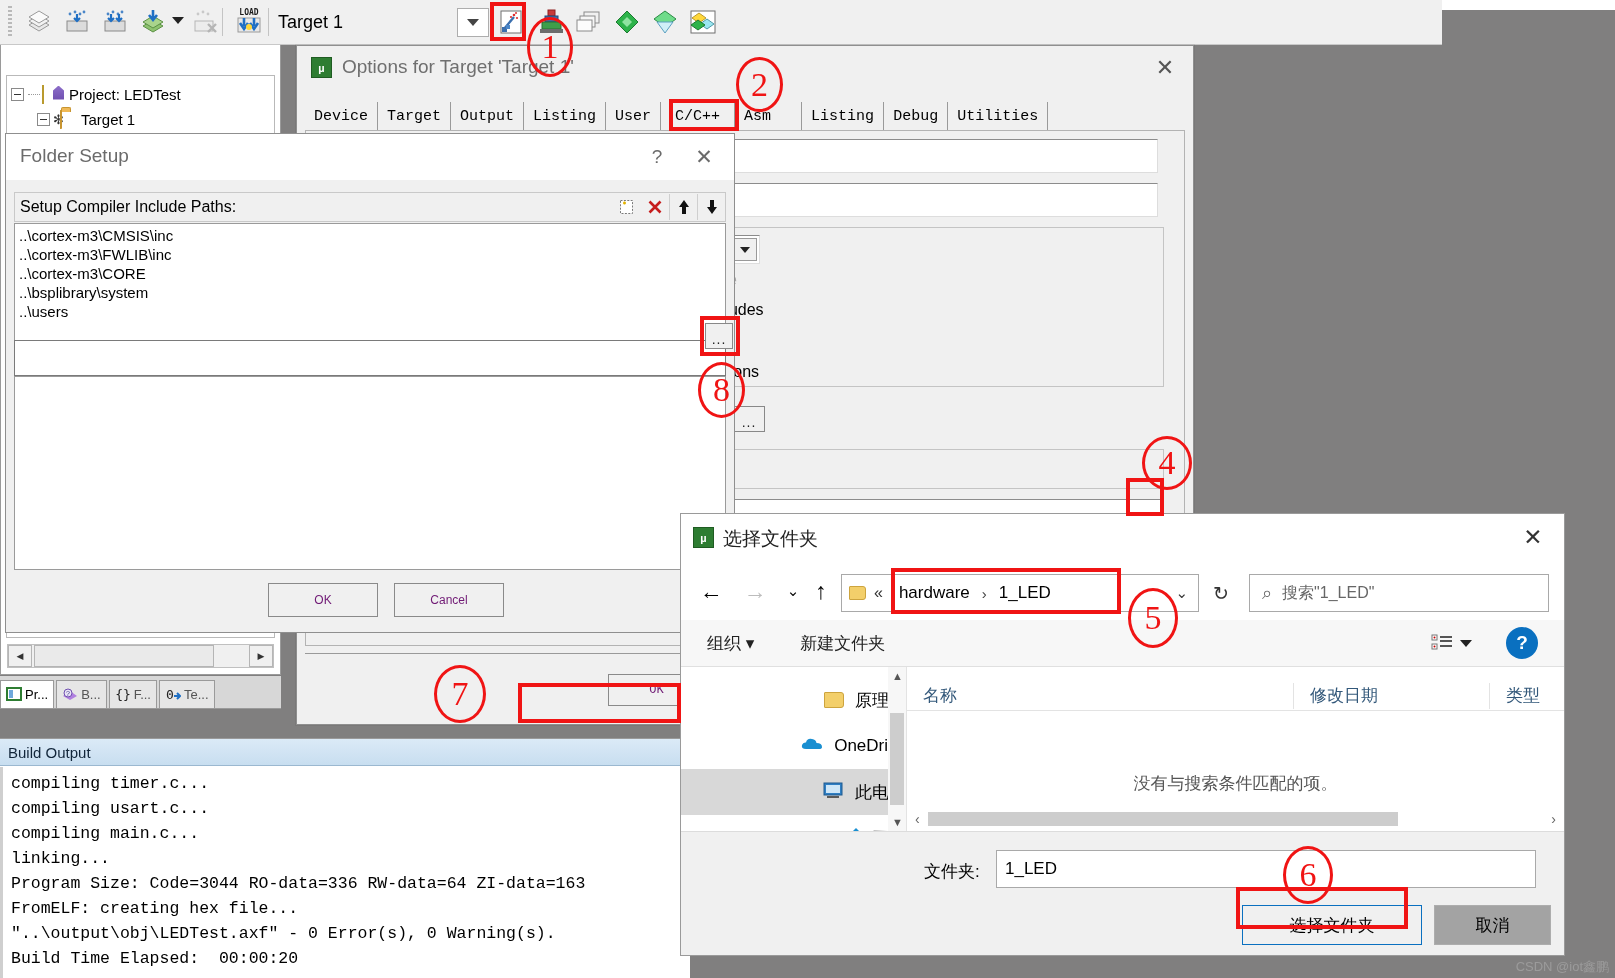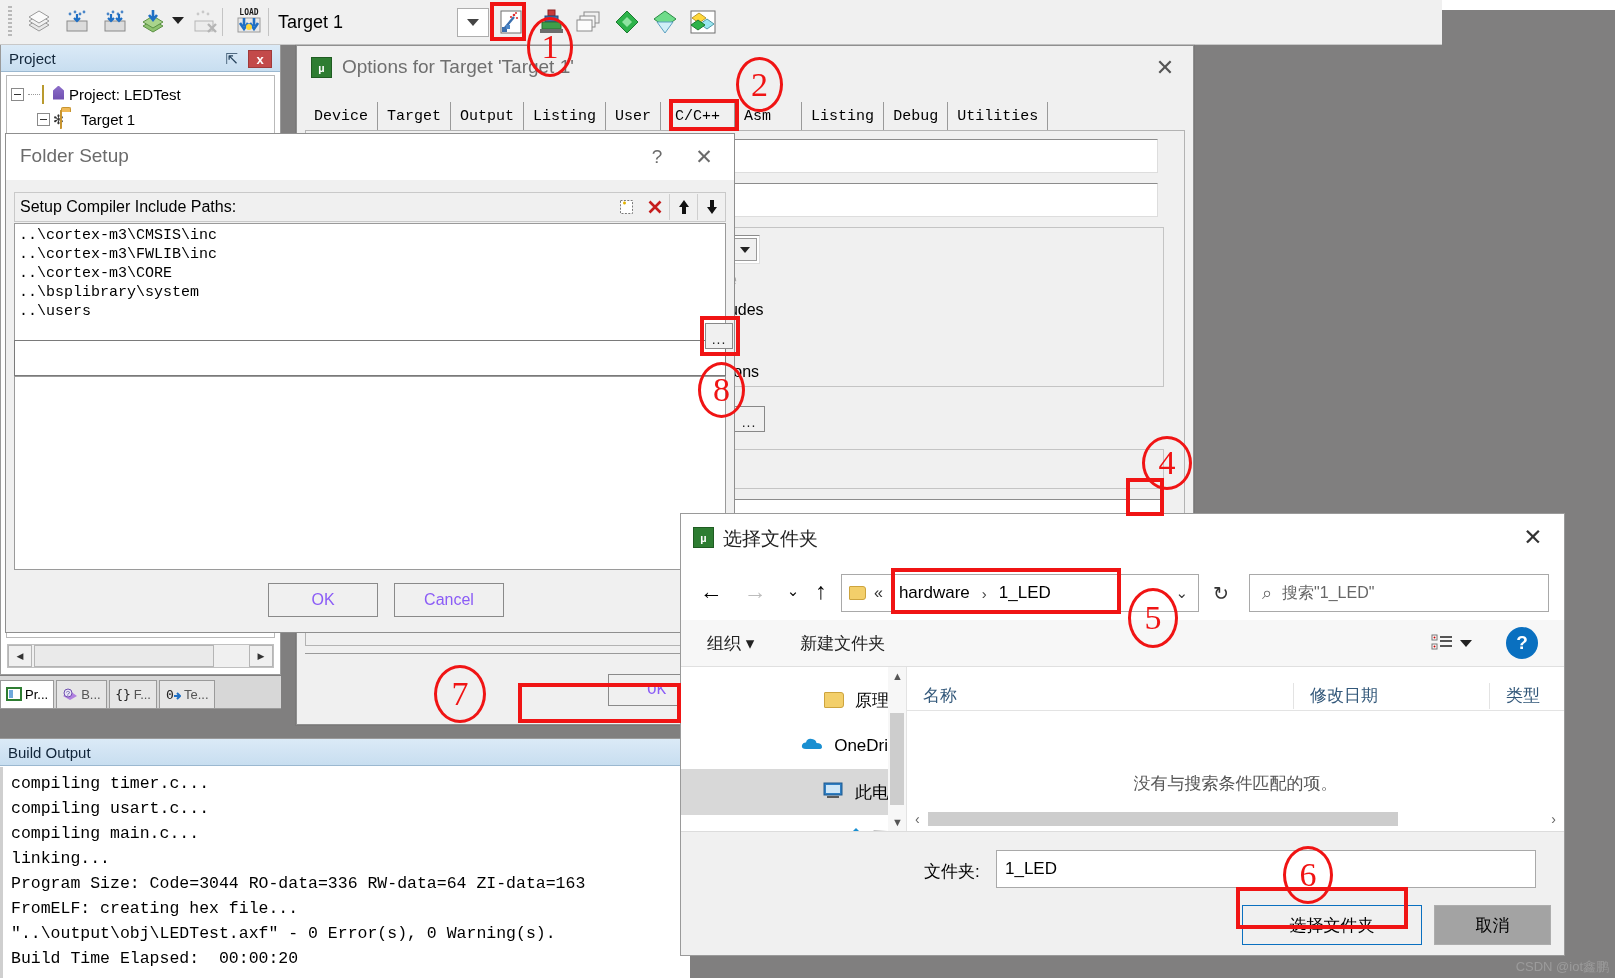--- a/index.html
+++ b/index.html
@@ -116,39 +116,39 @@
   .cb.checked:after{content:"";position:absolute;left:3px;top:1px;width:5px;height:9px;
      border:solid #000;border-width:0 2px 2px 0;transform:rotate(43deg);}
   .cb.disabled{background:#f0f0f0;border-color:#b9b9b9;}
   .cb-label{font-size:16px;margin-left:7px;vertical-align:middle;}
   .cb-label.dis{color:#a6a6a6;}
   .dots-btn{width:32px;height:26px;background:#f0f0f0;border:1px solid #888;
      display:flex;align-items:flex-end;justify-content:center;font-size:14px;
      letter-spacing:1px;line-height:14px;color:#222;padding-bottom:2px;}
   .win-btn{background:#f0f0f0;border:1px solid #8a8a8a;
      display:flex;align-items:center;justify-content:center;
-     font-family:"Liberation Mono", monospace;font-size:16px;color:#8b5cf6;}
+     font-family:"Liberation Mono", monospace;font-size:12px;color:#701a75;}
 
   
   #folder-setup{left:5px; top:133px; width:730px; height:500px;
      background:#f0f0f0;border:1px solid #8f8f8f;}
   #fs-title{position:absolute;left:0;top:0;width:100%;height:46px;background:#fff;}
   #fs-title .t{position:absolute;left:14px;top:11px;font-size:19px;color:#6b6b6b;}
   #fs-help{position:absolute;right:62px;top:10px;width:30px;height:26px;display:flex;
      align-items:center;justify-content:center;font-size:19px;color:#6b6b6b;}
   #fs-close{position:absolute;right:12px;top:9px;width:36px;height:28px;display:flex;
      align-items:center;justify-content:center;font-size:21px;color:#6b6b6b;}
   #fs-toolbar{position:absolute;left:8px;top:58px;right:8px;height:30px;background:#f0f0f0;
      border:1px solid #c9c9c9;display:flex;align-items:center;}
   #fs-toolbar .lbl{margin-left:5px;font-size:16px;}
   .fs-tb-btn{width:28px;height:26px;display:flex;align-items:center;justify-content:center;
      font-size:16px;}
   #fs-list{position:absolute;left:8px;top:89px;right:8px;height:120px;background:#fff;
      border:1px solid #9a9a9a;padding:2px 4px;overflow:hidden;}
-  .fs-item{font-size:15px;line-height:19px;white-space:pre;font-family:Liberation Mono, monospace;}
+  .fs-item{font-size:15px;line-height:19px;white-space:pre;}
   #fs-input{position:absolute;left:8px;top:206px;right:8px;height:36px;background:#fff;
      border:1px solid #7a7a7a;}
   #fs-white{position:absolute;left:8px;top:242px;right:8px;bottom:62px;background:#fff;
      border:1px solid #9a9a9a;}
   #fs-buttons{position:absolute;left:0;bottom:0;width:100%;height:62px;background:#f0f0f0;}
 
   
   #explorer{left:680px; top:513px; width:885px; height:443px;
      background:#fff;border:1px solid #9a9a9a;}
   #ex-title{position:absolute;left:0;top:0;width:100%;height:48px;background:#fff;}
@@ -320,25 +320,20 @@
       <rect x="2" y="2" width="24" height="22" fill="#fff" stroke="#6f6f6f"></rect>
       <polygon points="10,4 17,9 10,14 3,9" fill="#ffd83b" stroke="#b99a2e"></polygon>
       <polygon points="18,10 25,15 18,20 11,15" fill="#9ae6f0" stroke="#4f9aa8"></polygon>
       <polygon points="9,11 16,16 9,21 2,16" fill="#2db34a" stroke="#1d7a31"></polygon>
     </svg>
   </div>
 </div>
 <div class="abs" id="ide-toolbar-right-blank"></div>
 
 <div class="abs" id="project-panel">
-  <div id="project-title">
-    <span class="t">Project</span>
-    <span class="pin-icon">⇱</span>
-    <span class="close-x">x</span>
-  </div>
   <div id="project-tree">
     <div class="tree-row">
       <span class="expander"></span>
       <span class="dots"></span>
       <span class="node-ico">
         <span class="proj-ico"></span><span class="proj-ico2"></span>
       </span>
       <span>Project: LEDTest</span>
     </div>
     <div class="tree-row lvl2">

